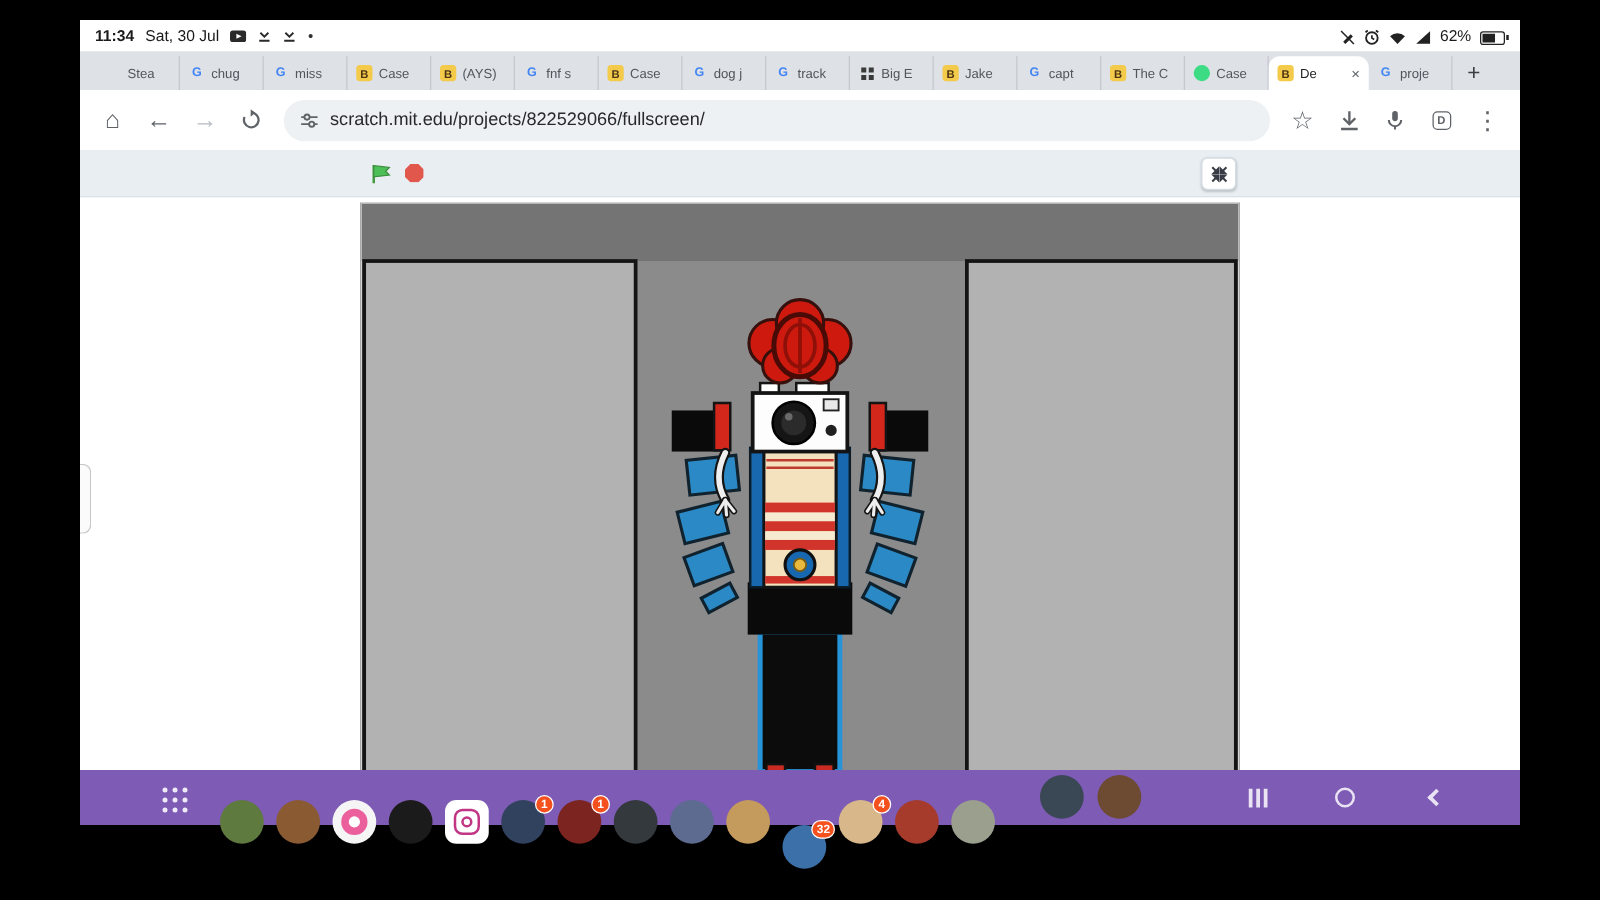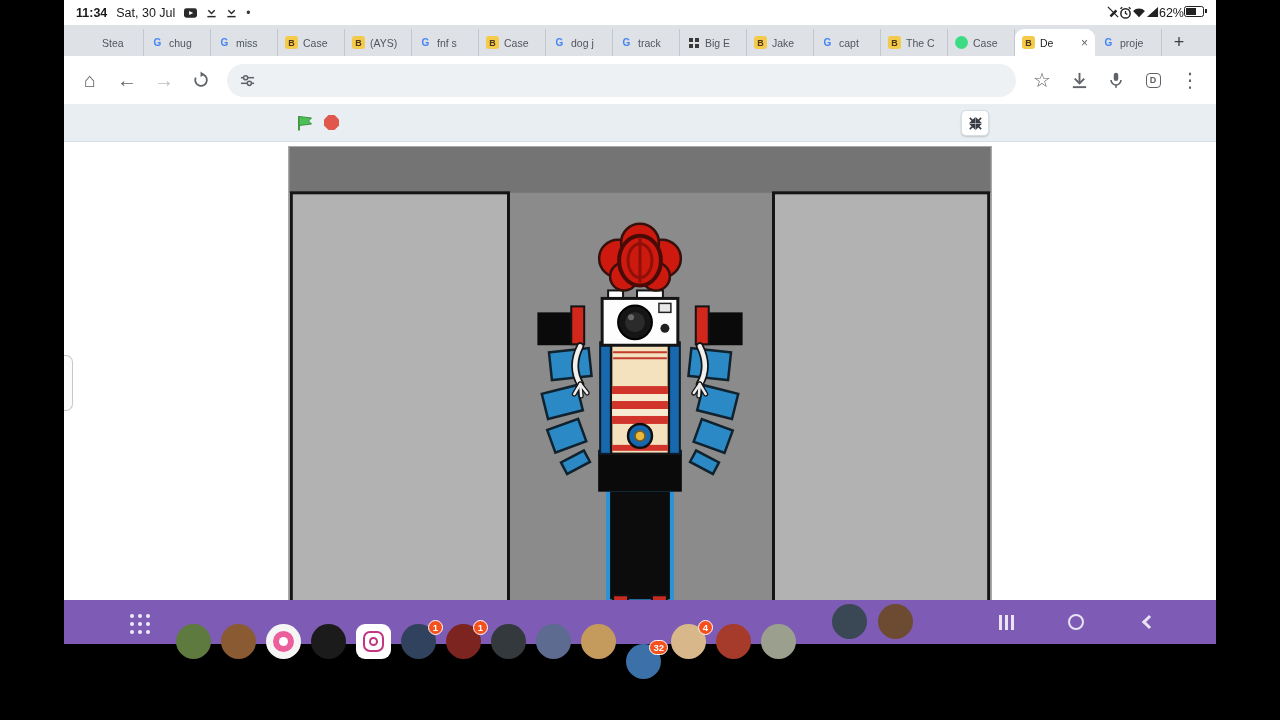--- a/index.html
+++ b/index.html
@@ -1,26 +1,26 @@
 <!DOCTYPE html>
 <html><head>
 <meta charset="utf-8">
 <style>
   *{margin:0;padding:0;box-sizing:border-box}
   html,body{width:1280px;height:720px;background:#000;overflow:hidden;
     font-family:"Liberation Sans",sans-serif;-webkit-font-smoothing:antialiased}
-  .screen{position:absolute;left:64px;top:0;width:1152px;height:644px;background:#fff;
+  .screen{position:absolute;left:64px;top:16px;width:1152px;height:644px;background:#fff;
     display:flex;flex-direction:column}
 
   
   .status-bar{height:25px;background:#fff;display:flex;align-items:center;
     padding:0 12px;font-size:12.5px;color:#1a1a1a;flex:0 0 auto}
   .status-left{display:flex;align-items:center;gap:9px}
   .status-time{font-weight:bold}
-  .status-right{margin-left:auto;display:flex;align-items:flex-start;}
+  .status-right{margin-left:auto;display:flex;align-items:flex-end;gap:7px}
   .sicon{display:flex;align-items:center;justify-content:center}
   .batt{width:20px;height:11px;border:1.5px solid #222;border-radius:2.5px;position:relative}
   .batt::after{content:"";position:absolute;right:-4px;top:2.5px;width:2.5px;height:4px;background:#222}
   .batt-fill{position:absolute;left:1px;top:1px;bottom:1px;width:10px;background:#222}
   .dot{font-size:12px;color:#333}
 
   
   .tab-strip{height:31px;background:#dee1e6;display:flex;align-items:flex-end;
     padding-left:13px;flex:0 0 auto}
   .tab{height:27px;width:67px;flex:0 0 auto;display:flex;align-items:center;gap:5px;
@@ -240,20 +240,21 @@
       <span class="sicon">
         <svg width="15" height="15" viewBox="0 0 16 16">
             <g stroke="#5f6368" stroke-width="1.6">
               <line x1="1" y1="5" x2="15" y2="5"></line>
               <line x1="1" y1="11" x2="15" y2="11"></line>
               <circle cx="6" cy="5" r="2.2" fill="#eef1f4"></circle>
               <circle cx="10" cy="11" r="2.2" fill="#eef1f4"></circle>
             </g>
           </svg>
       </span>
+      <span>scratch.mit.edu/projects/822529066/fullscreen/</span>
     </div>
     <span class="tb-icon">☆</span>
     <span class="tb-icon">
       <svg width="19" height="19" viewBox="0 0 20 20">
           <g stroke="#5f6368" stroke-width="2" fill="none">
             <line x1="10" y1="2" x2="10" y2="12"></line>
             <polyline points="5,8 10,13 15,8"></polyline>
             <line x1="3" y1="17" x2="17" y2="17"></line>
           </g>
         </svg>

